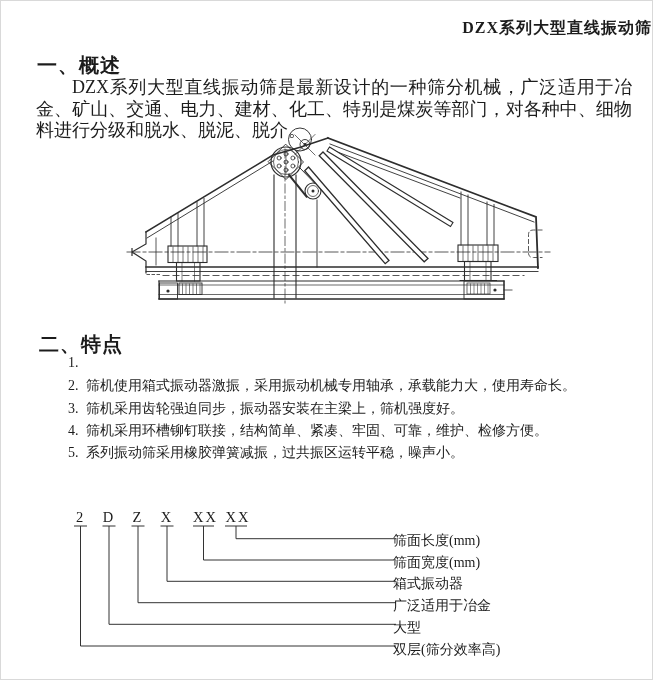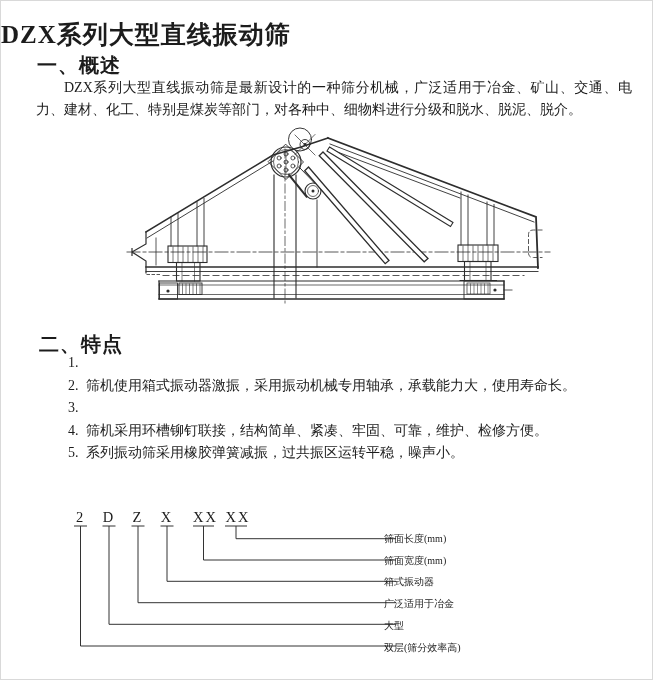--- a/index.html
+++ b/index.html
@@ -8,50 +8,50 @@
     width:653px;height:680px;
     background:#ffffff;
     border:1px solid #d9d9d9;
     box-sizing:border-box;
     overflow:hidden;
     font-family:"Liberation Serif","DejaVu Serif",serif;
     color:#1c1c1c;
   }
   .doc-title{
     position:absolute;left:0;top:17px;width:100%;
-    text-align:left;
-    font-size:25px;font-weight:bold;letter-spacing:1px;
+    text-align:right;
+    font-size:16px;font-weight:bold;letter-spacing:1px;
   }
   .sec-heading{
     position:absolute;
     font-family:"DejaVu Sans","Liberation Sans",sans-serif;
     font-weight:bold;font-size:20px;letter-spacing:1px;
   }
   #h-overview{left:36px;top:51px;}
   #h-features{left:38px;top:330px;}
   #h-model{left:36px;top:484px;}
   .para{
     position:absolute;left:35px;top:76px;width:596px;
-    font-size:14px;line-height:21.5px;
+    font-size:18px;line-height:21.5px;
     text-indent:2em;text-align:justify;
   }
   .feature-list{
     position:absolute;left:67px;top:354px;width:560px;
     font-size:14px;
   }
   .feature-item{display:flex;height:22.3px;align-items:baseline;}
   .feature-num{width:18px;flex:0 0 18px;}
   .svg-layer{position:absolute;left:0;top:0;pointer-events:none;}
   .model-char{
     position:absolute;top:508px;height:16px;
     font-size:14.5px;text-align:center;letter-spacing:2px;
   }
   .model-label{
-    position:absolute;left:383px;height:16px;
-    font-size:10px;white-space:nowrap;
+    position:absolute;left:392px;height:16px;
+    font-size:14px;white-space:nowrap;
   }
 </style>
 </head>
 <body>
 
 <div class="page">
 
   <div class="doc-title">DZX系列大型直线振动筛</div>
 
   <div class="sec-heading" id="h-overview">一、概述</div>
@@ -143,20 +143,21 @@
   <div class="feature-list">
     <div class="feature-item">
       <span class="feature-num">1.</span>
     </div>
     <div class="feature-item">
       <span class="feature-num">2.</span>
       <span>筛机使用箱式振动器激振，采用振动机械专用轴承，承载能力大，使用寿命长。</span>
     </div>
     <div class="feature-item">
       <span class="feature-num">3.</span>
+      <span>筛机采用齿轮强迫同步，振动器安装在主梁上，筛机强度好。</span>
     </div>
     <div class="feature-item">
       <span class="feature-num">4.</span>
       <span>筛机采用环槽铆钉联接，结构简单、紧凑、牢固、可靠，维护、检修方便。</span>
     </div>
     <div class="feature-item">
       <span class="feature-num">5.</span>
       <span>系列振动筛采用橡胶弹簧减振，过共振区运转平稳，噪声小。</span>
     </div>
   </div>

